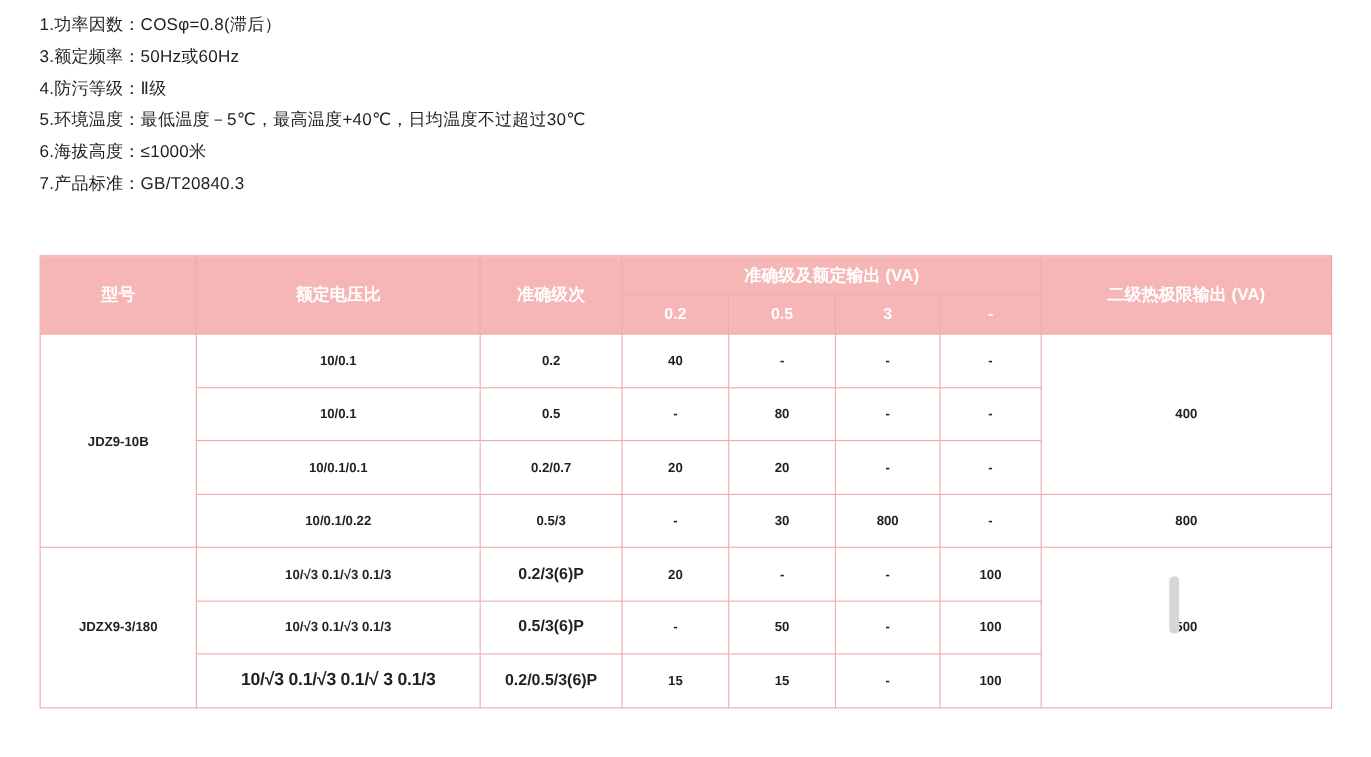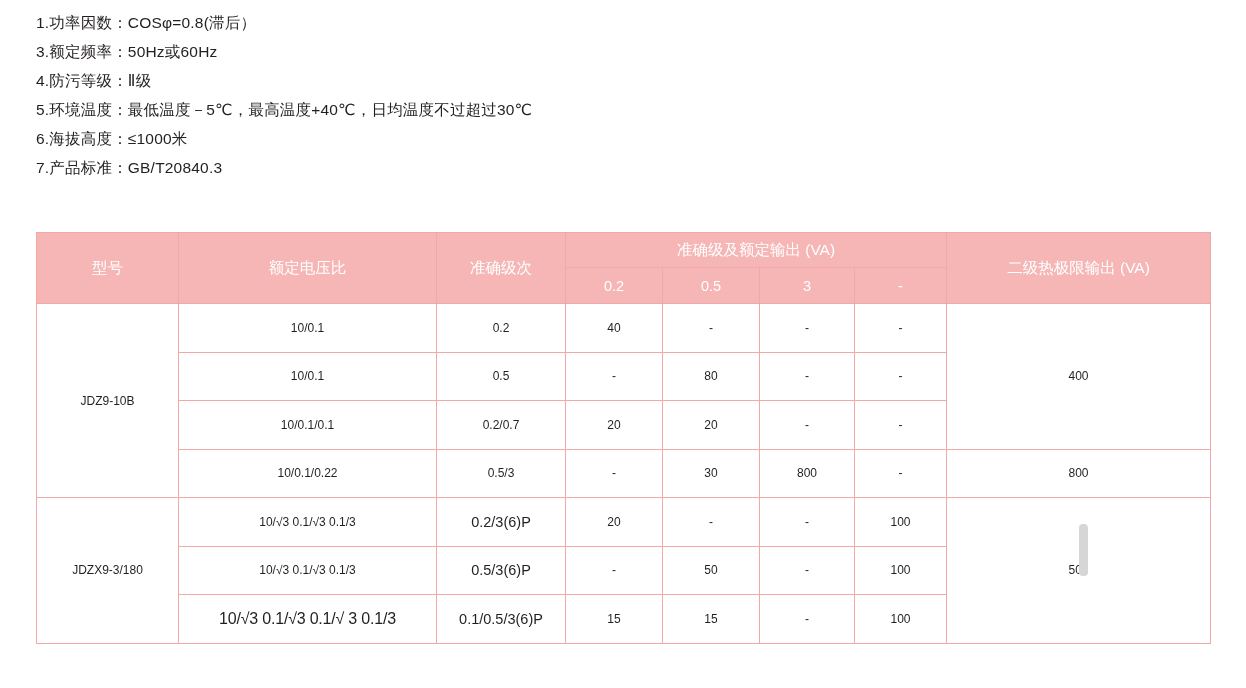--- a/index.html
+++ b/index.html
@@ -15,21 +15,20 @@
     position: relative;
     overflow: hidden;
   }
 
   .page {
     position: absolute;
     left: 0;
     top: 0;
     width: 1072px;
     height: 688px;
-    padding-left: 16px;
   }
 
   
   .spec-list {
     position: absolute;
     left: 36px;
     top: 8px;
     width: 1100px;
   }
   .spec-item {
@@ -47,21 +46,21 @@
     top: 232px;
     border-collapse: collapse;
     table-layout: fixed;
     width: 1174px;
     background: #fff;
   }
   .spec-table td, .spec-table th {
     border: 1px solid #f0a8a8;
     text-align: center;
     vertical-align: middle;
-    font-weight: normal;
+    font-weight: bold;
     color: #231f20;
     padding: 0;
   }
   .spec-table thead th {
     background: #f6b6b6;
     color: #fff;
     font-size: 15.5px;
     height: 34px;
   }
   .spec-table thead th.tall {
@@ -212,21 +211,21 @@
       <tr>
         <td class="ratio-cell">10/√3 0.1/√3 0.1/3</td>
         <td class="acc-cell small">0.5/3(6)P</td>
         <td>-</td>
         <td>50</td>
         <td class="dash">-</td>
         <td>100</td>
       </tr>
       <tr>
         <td class="ratio-cell tight">10/√3 0.1/√3 0.1/√ 3 0.1/3</td>
-        <td class="acc-cell small">0.1/0.5/3(6)P</td>
+        <td class="acc-cell small">0.2/0.5/3(6)P</td>
         <td>15</td>
         <td>15</td>
         <td class="dash">-</td>
         <td>100</td>
       </tr>
     </tbody>
   </table>
 
   <div class="scroll-sliver"></div>
 

